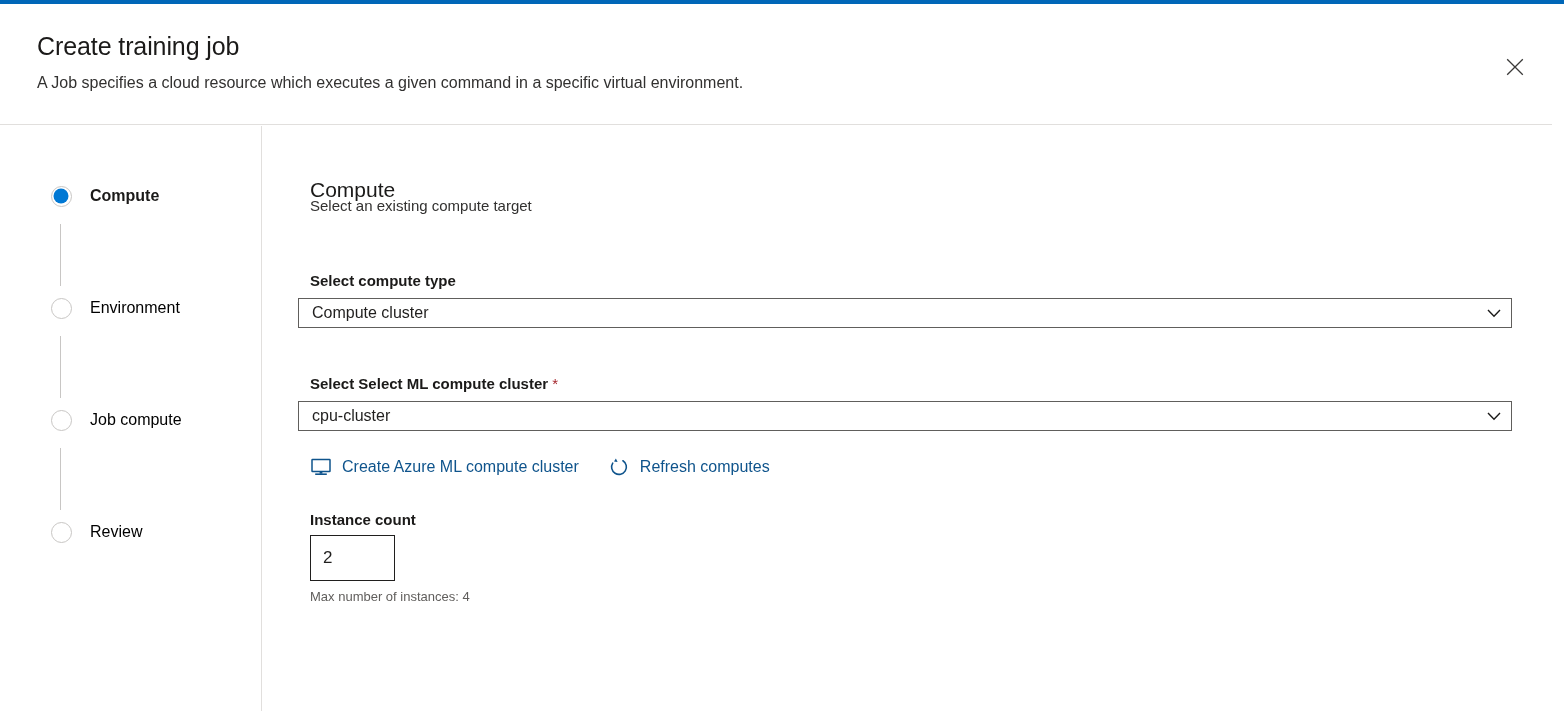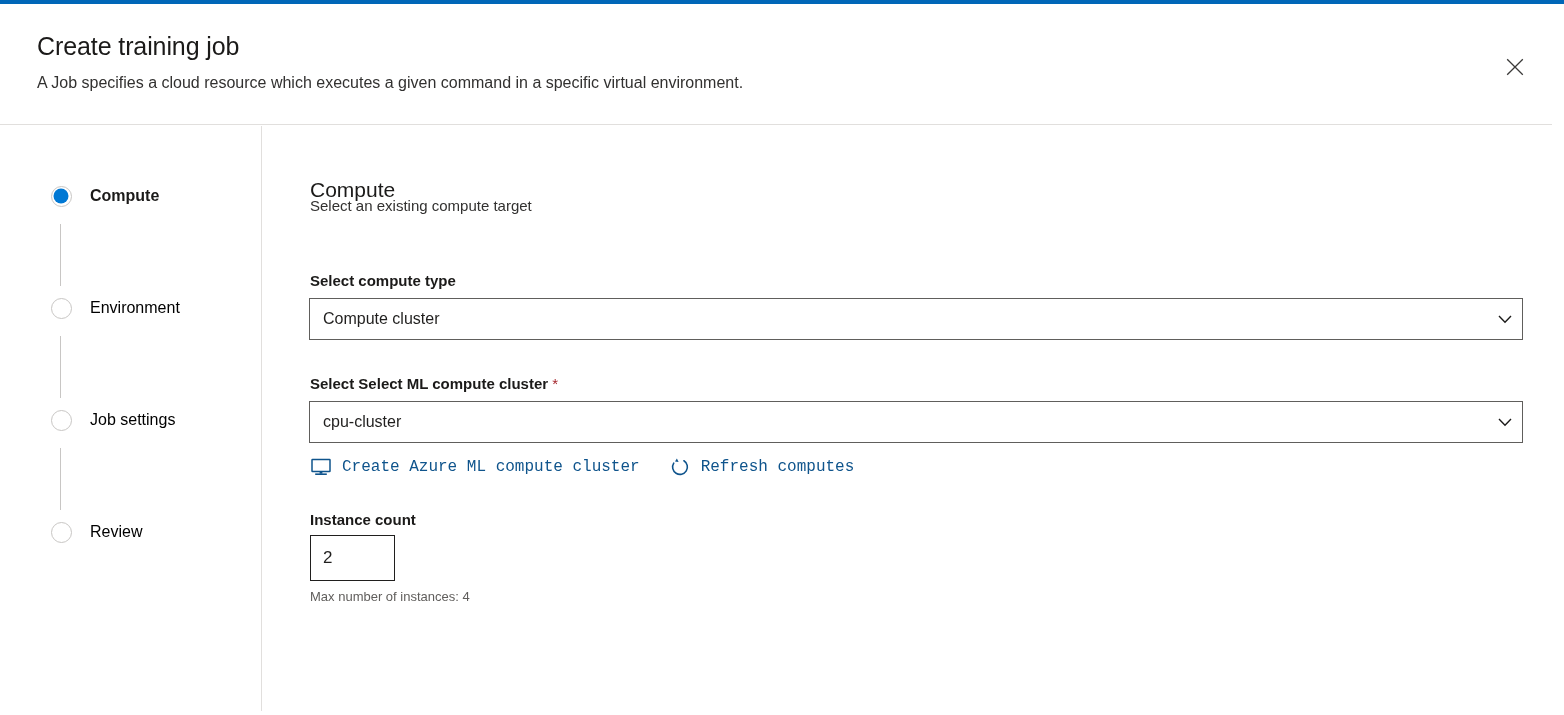--- a/index.html
+++ b/index.html
@@ -206,23 +206,23 @@
   }
   .req-star {
     color: #a4262c;
     font-weight: 400;
     margin-left: 4px;
     font-size: 15px;
   }
 
   .combo {
     position: absolute;
-    left: 47px;
+    left: 36px;
     width: 1214px;
-    height: 42px;
+    height: 30px;
     border: 1px solid #605e5c;
     background: #ffffff;
     display: flex;
     align-items: center;
     cursor: pointer;
   }
   .combo-value {
     flex: 1 1 auto;
     padding-left: 13px;
     font-size: 16px;
@@ -256,21 +256,21 @@
     align-items: center;
     color: #0f548c;
     font-size: 16px;
     line-height: 22px;
     cursor: pointer;
     text-decoration: none;
     white-space: nowrap;
     background: transparent;
     border: none;
     padding: 0;
-    font-family: Liberation Mono, monospace;
+    font-family: Liberation Sans, sans-serif;
   }
   .action-link .ico {
     display: inline-flex;
     align-items: center;
     justify-content: center;
     width: 24px;
     height: 22px;
     margin-right: 9px;
     flex: 0 0 24px;
   }
@@ -339,21 +339,21 @@
 
         </span>
         <span class="step-label">Environment</span>
       </div>
 
       <div class="step">
         <span class="bullet-wrap">
           <span class="bullet-outer"></span>
 
         </span>
-        <span class="step-label">Job settings</span>
+        <span class="step-label">Job compute</span>
       </div>
 
       <div class="step">
         <span class="bullet-wrap">
           <span class="bullet-outer"></span>
 
         </span>
         <span class="step-label">Review</span>
       </div>
 

